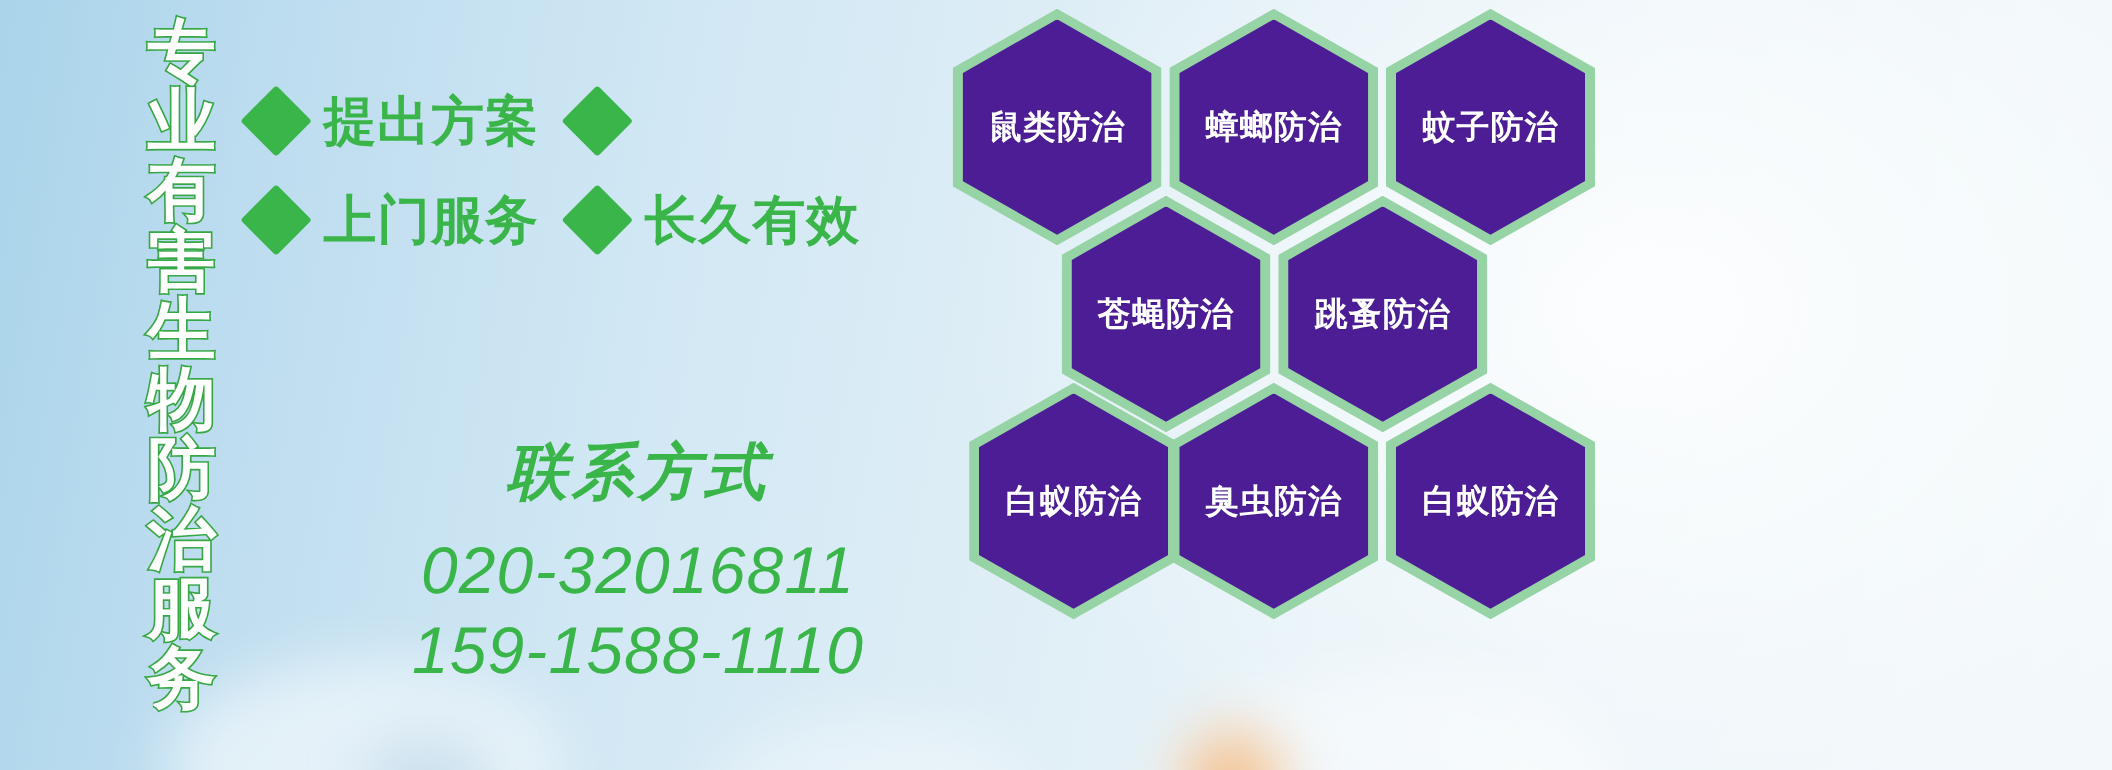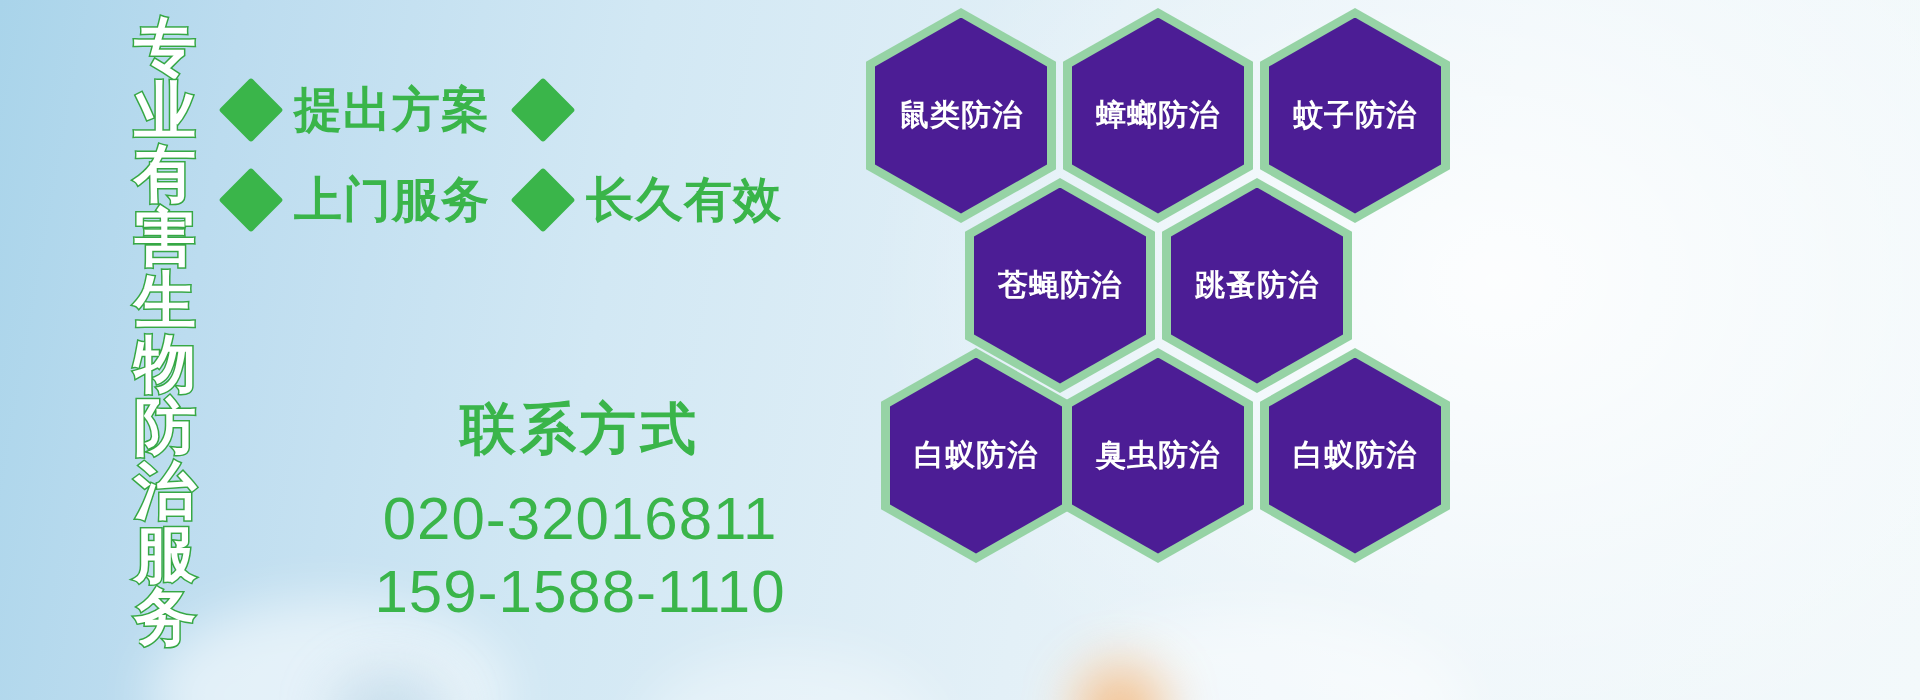--- a/index.html
+++ b/index.html
@@ -47,21 +47,21 @@
     transform:rotate(45deg);
     margin-right:20px;flex:0 0 auto;
     border-radius:3px;
   }
   .bullet-text{
     font-size:48px;font-weight:bold;color:#3ab54a;
     letter-spacing:1px;white-space:nowrap;margin-right:30px;
   }
 
   
-  #contact{position:absolute;left:300px;top:392px;width:560px;text-align:center;}
+  #contact{position:absolute;left:300px;top:392px;width:560px;text-align:center;font-style:italic;}
   #contact-title{
     font-size:56px;font-weight:bold;color:#3ab54a;
     letter-spacing:4px;margin-bottom:14px;
   }
   .phone{
     font-size:60px;color:#3ab54a;letter-spacing:1px;
     line-height:1.22;font-weight:normal;
   }
 
   

